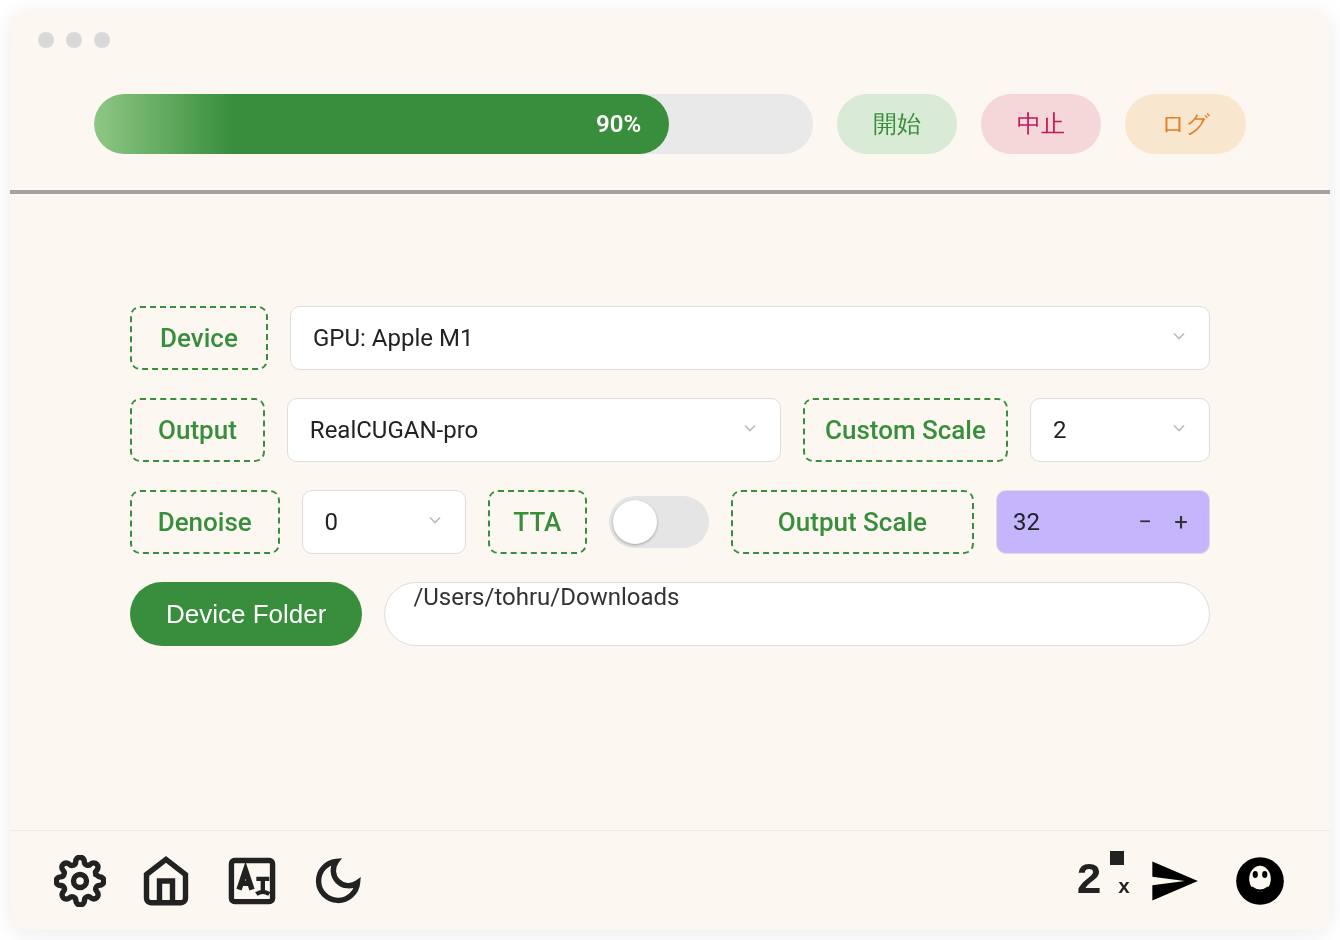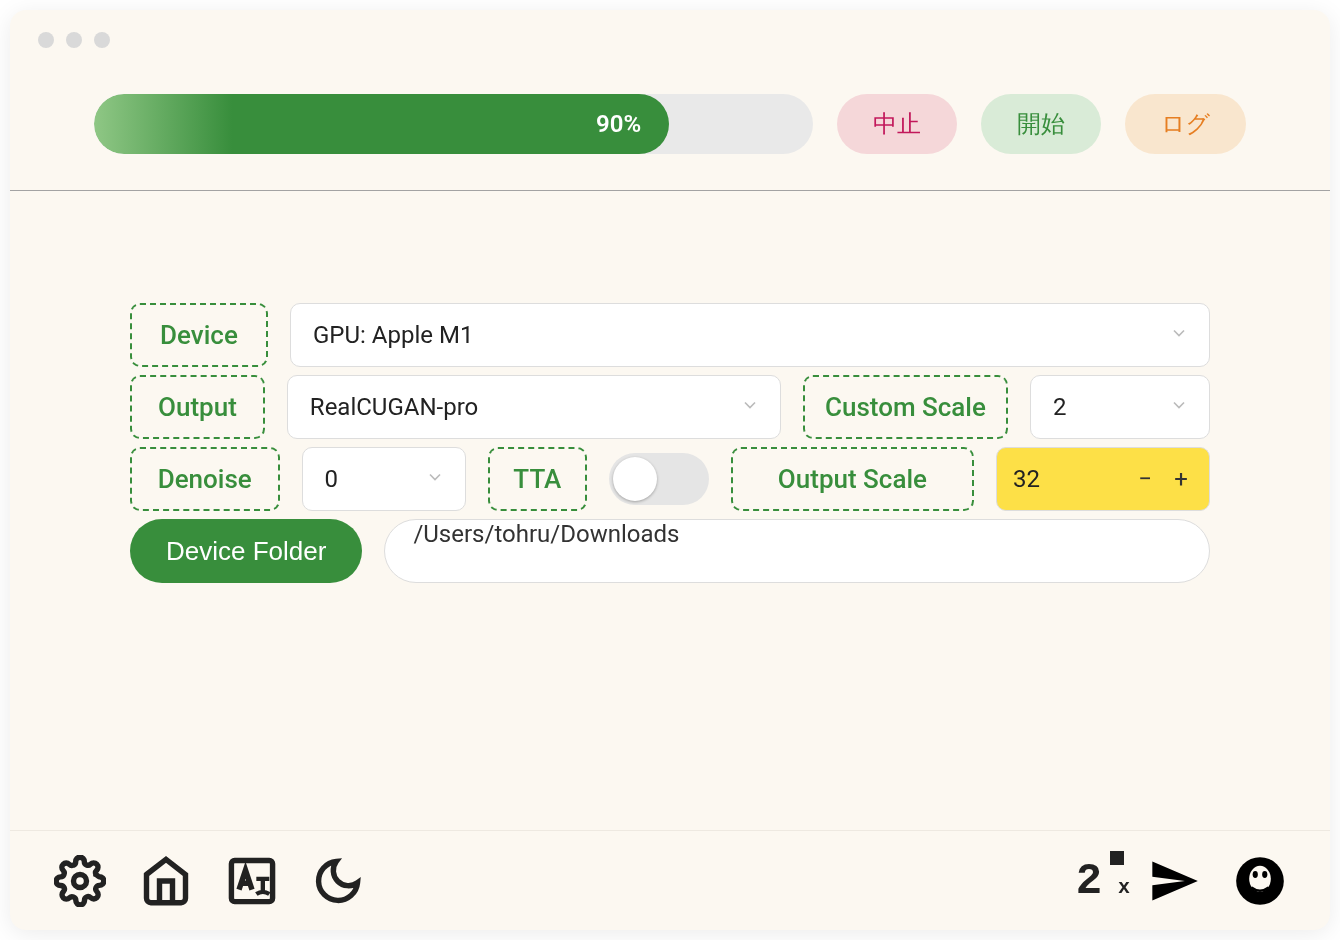--- a/index.html
+++ b/index.html
@@ -1,43 +1,43 @@
 <!DOCTYPE html>
 <html><head>
 <meta charset="utf-8">
 <style>
 * { margin:0; padding:0; box-sizing:border-box; }
 body { font-family:-apple-system,BlinkMacSystemFont,"Segoe UI",Roboto,sans-serif; background:#fff; width:1340px; height:940px; overflow:hidden; }
 .window { width:1320px; height:920px; margin:10px; border-radius:16px; background:#FCF8F1; box-shadow:0 4px 24px rgba(0,0,0,0.08); position:relative; overflow:hidden; }
 .titlebar { height:60px; display:flex; align-items:center; padding-left:28px; gap:12px; }
 .dot { width:16px; height:16px; border-radius:50%; background:#D9D9D9; }
-.header { padding:24px 84px 36px 84px; display:flex; align-items:center; gap:24px; border-bottom:1px solid #a3a3a3; }
+.header { padding:24px 84px 36px 84px; display:flex; align-items:center; gap:24px; border-bottom:4px solid #a3a3a3; }
 .progress-wrap { flex:1; height:60px; background:#E9E9E9; border-radius:30px; position:relative; overflow:hidden; }
 .progress-fill { position:absolute; left:0; top:0; height:100%; border-radius:30px; background:linear-gradient(90deg,#8FC785 0%,#388E3C 24%,#388E3C 100%); display:flex; align-items:center; justify-content:flex-end; padding-right:28px; color:#fff; font-size:24px; font-weight:600; }
 .pill-btn { height:60px; padding:0 36px; border:none; border-radius:30px; font-size:24px; font-weight:500; cursor:pointer; }
 .pill-start { background:#D9EBD7; color:#388E3C; }
 .pill-stop { background:#F5D7D9; color:#C2185B; }
 .pill-log { background:#F9E6CE; color:#E67E22; }
-.content { padding:112px 120px 0 120px; display:flex; flex-direction:column; gap:8px; }
+.content { padding:112px 120px 0 120px; display:flex; flex-direction:column; gap:28px; }
 .row { display:flex; align-items:center; gap:22px; }
 .label-box { border:2px dashed #388E3C; border-radius:10px; height:64px; display:flex; align-items:center; justify-content:center; color:#388E3C; font-size:26px; font-weight:500; }
 .label-device { width:138px; }
 .label-model { width:138px; }
 .label-denoise { width:150px; }
 .label-tta { width:100px; }
 .label-modelscale { width:210px; }
 .label-customscale { width:244px; }
 .select, .input-text { flex:1; height:64px; border:1px solid #DDDDDD; border-radius:10px; background:#fff; display:flex; align-items:center; padding:0 22px; font-size:24px; color:#222; position:relative; }
 .select-sm { width:180px; flex:0 0 auto; }
 .select-xs { width:164px; flex:0 0 auto; }
 .chevron { position:absolute; right:20px; color:#BBB; }
 .chevron svg { width:20px; height:20px; }
 .toggle { width:100px; height:52px; background:#E5E5E5; border-radius:26px; position:relative; cursor:pointer; }
 .toggle-knob { position:absolute; left:4px; top:4px; width:44px; height:44px; border-radius:50%; background:#fff; box-shadow:0 1px 3px rgba(0,0,0,0.3); }
-.stepper { flex:0 0 214px; height:64px; border:1px solid #DDDDDD; border-radius:10px; background:#fde047; display:flex; align-items:center; padding:0 16px; font-size:24px; color:#222; gap:12px; }
+.stepper { flex:0 0 214px; height:64px; border:1px solid #DDDDDD; border-radius:10px; background:#c4b5fd; display:flex; align-items:center; padding:0 16px; font-size:24px; color:#222; gap:12px; }
 .stepper .val { flex:1; }
 .stepper .btn { cursor:pointer; font-size:24px; color:#333; width:24px; text-align:center; user-select:none; }
 .output-btn { height:64px; padding:0 36px; border:none; border-radius:32px; background:#388E3C; color:#fff; font-size:26px; font-weight:500; cursor:pointer; }
 .path-input { flex:1; height:64px; border:1px solid #DDDDDD; border-radius:32px; background:#fff; display:flex; align-items:flex-start; padding:0 28px; font-size:24px; color:#333; }
 .footer { position:absolute; bottom:0; left:0; right:0; height:100px; border-top:1px solid #EEE9E1; display:flex; align-items:center; padding:0 44px; }
 .ficon { width:52px; height:52px; margin-right:34px; display:flex; align-items:center; justify-content:center; cursor:pointer; color:#222; }
 .ficon svg { width:52px; height:52px; stroke:#222; stroke-width:2.5; fill:none; }
 .ficon-fill svg { fill:#000; stroke:none; }
 .spacer { flex:1; }
 .ficon-z { font-size:40px; font-family:monospace; font-weight:bold; letter-spacing:-2px; position:relative; }
@@ -53,22 +53,22 @@
     <div class="dot"></div>
     <div class="dot"></div>
   </div>
 
   <div class="header">
     <div class="progress-wrap">
       <div class="progress-fill" style="width:80%">
         <span>90%</span>
       </div>
     </div>
+    <button class="pill-btn pill-start">開始</button>
     <button class="pill-btn pill-stop">中止</button>
-    <button class="pill-btn pill-start">開始</button>
     <button class="pill-btn pill-log">ログ</button>
   </div>
 
   <div class="content">
 
     <div class="row">
       <div class="label-box label-device">Device</div>
       <div class="select">
         <span>GPU: Apple M1</span>
         <span class="chevron">

